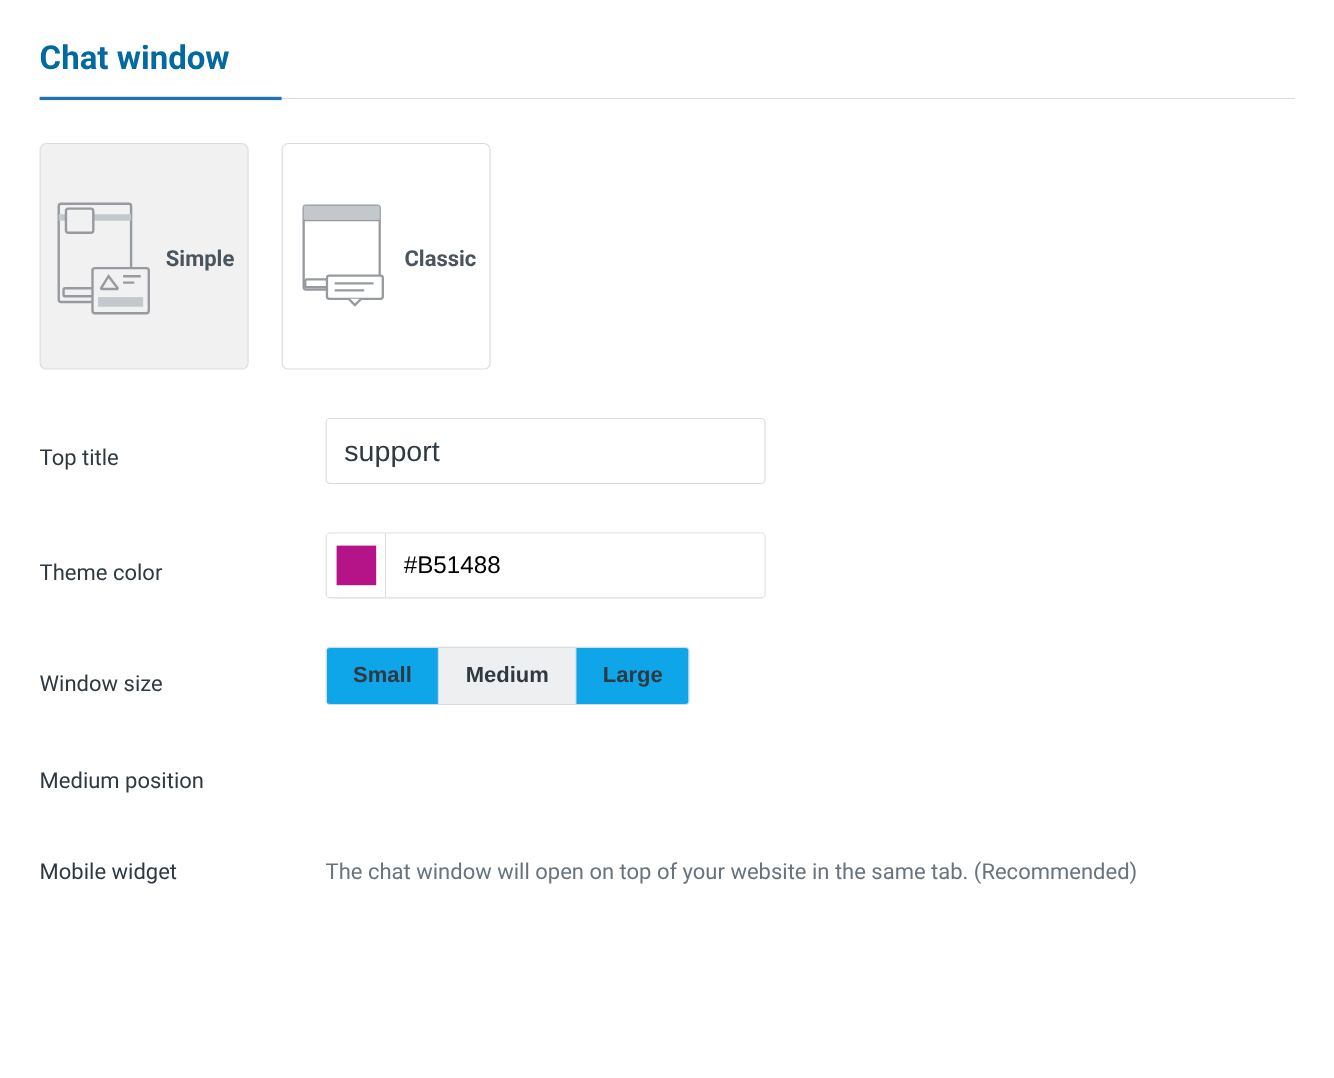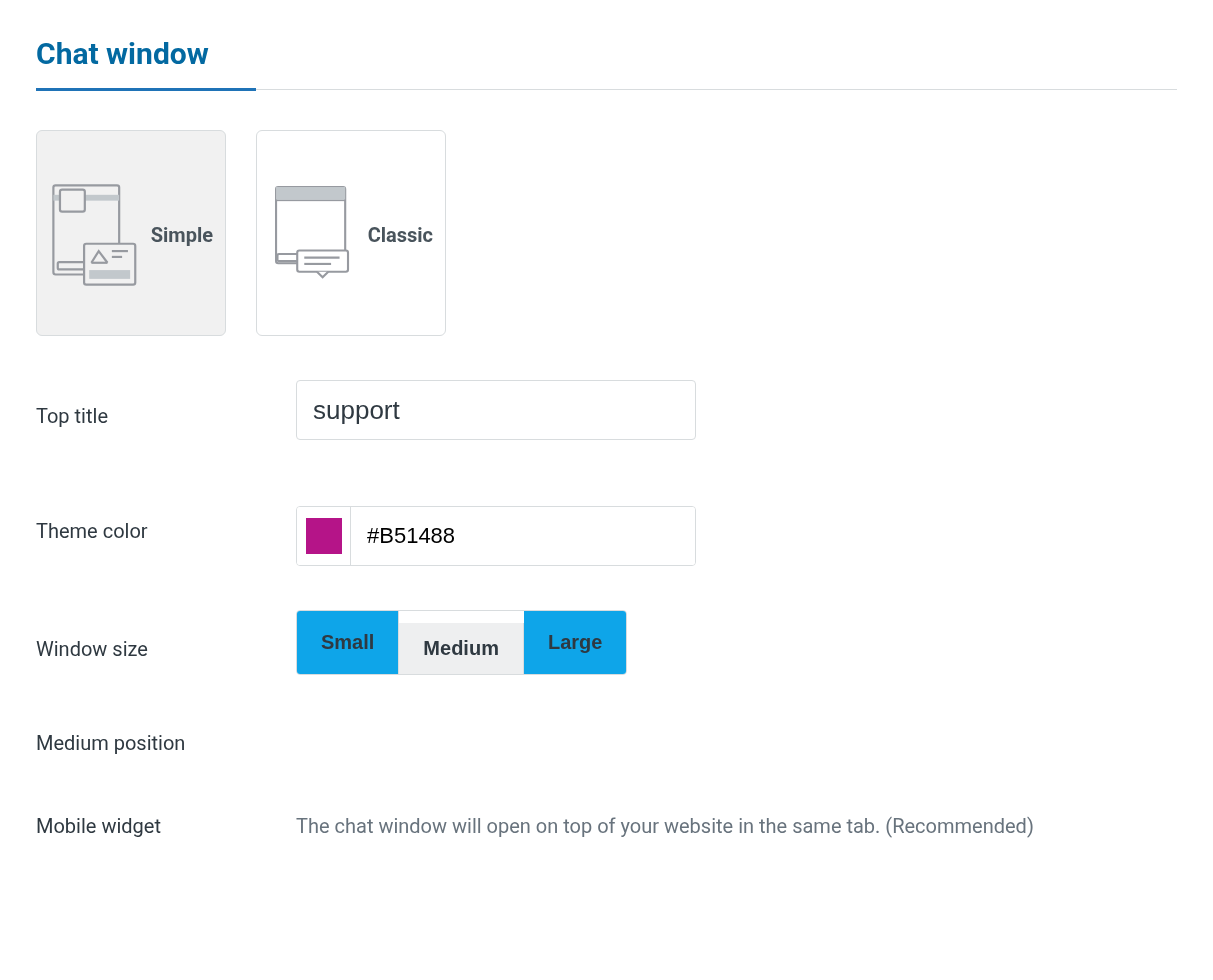--- a/index.html
+++ b/index.html
@@ -53,35 +53,35 @@
   .form-label { width: 260px; font-size: 20px; color: #2F3941; padding-top: 12px; }
   .form-control { flex: 0 0 auto; }
 
   .text-input {
     width: 400px; height: 60px;
     border: 1px solid #D8DCDE; border-radius: 4px;
     padding: 0 16px; font-size: 26px; color: #2F3941;
     outline: none; background: #fff;
   }
 
-  .color-row { display: flex; width: 400px; height: 60px; border: 1px solid #D8DCDE; border-radius: 4px; overflow: hidden; margin-top: 22px; }
+  .color-row { display: flex; width: 400px; height: 60px; border: 1px solid #D8DCDE; border-radius: 4px; overflow: hidden; }
   .color-swatch-wrap { width: 54px; border-right: 1px solid #D8DCDE; display:flex; align-items:center; justify-content:center; background:#fff;}
   .color-swatch { width: 36px; height: 36px; background: #B51488; }
   .color-text { flex:1; border:none; font-size: 22px; padding: 0 16px; outline:none; }
 
   .btn-group { display: inline-flex; border: 1px solid #D8DCDE; border-radius: 4px; overflow: hidden; }
   .btn-group .seg {
     padding: 14px 24px;
     font-size: 20px; font-weight: 700;
     color: #2F3941; background: #0ea5e9;
     border: none; border-right: 1px solid #D8DCDE;
     cursor: pointer;
   }
   .btn-group .seg:last-child { border-right: none; }
-  .btn-group .seg.active { background: #EEEFF0; margin-top: 12px; }
+  .btn-group .seg.active { background: #EEEFF0; }
 
   .help-text { font-size: 20px; color: #68737D; margin-top: 12px; max-width: 760px; line-height: 1.5; }
 </style>
 </head>
 <body>
 
 <h1 class="section-title">Chat window</h1>
 <div class="title-underline"></div>
 
 <div class="theme-row">

